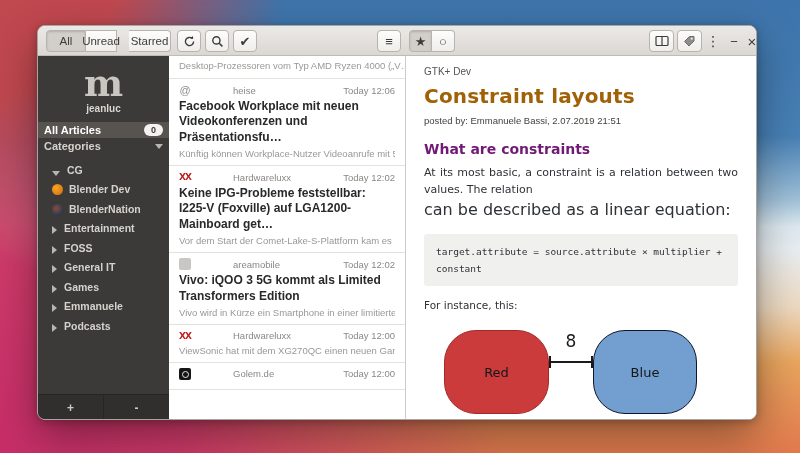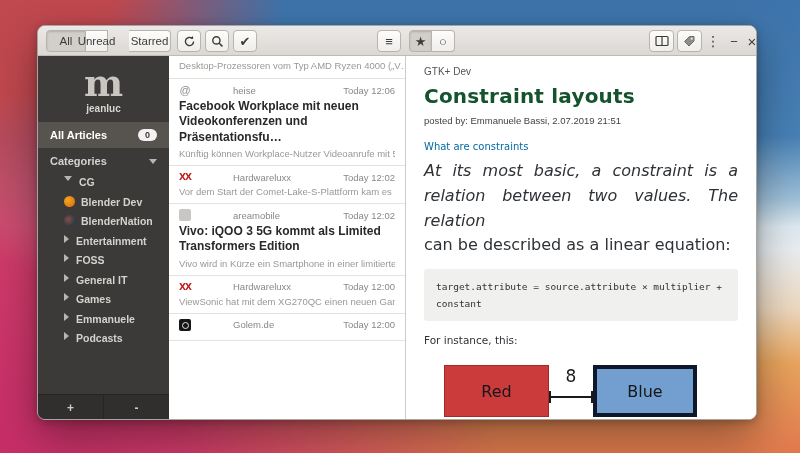--- a/index.html
+++ b/index.html
@@ -43,28 +43,28 @@
   svg.icon { display:block; }
 
   
   .wbody { display:flex; height:364px; }
 
   
   .sidebar { width:131px; background:#3b3a38; color:#dad7d3; position:relative; flex:none; font-size:10.5px; }
   .side-logo { text-align:center; padding-top:8px; }
   .logo-m { font-family:"DejaVu Serif",serif; font-weight:bold; font-size:37px; line-height:38px; color:#c9c6c2; }
   .account { font-size:10px; font-weight:bold; color:#dad7d3; margin-top:1px; padding-bottom:8px; }
-  .side-row { display:flex; align-items:center; height:26px; padding:0 12px; font-weight:bold; font-size:11px; }
+  .side-row { display:flex; align-items:center; height:16px; padding:0 6px; font-weight:bold; font-size:11px; }
   .row-selected { background:#57544f; color:#fff; }
   .badge { margin-left:auto; background:#f4f2f0; color:#3b3a38; font-size:9px; font-weight:bold; border-radius:8px; padding:1px 7px; }
   .caret-right { width:0; height:0; border-top:4px solid transparent; border-bottom:4px solid transparent; border-left:5px solid #b9b6b2; margin-right:7px; flex:none; }
   .caret-down { width:0; height:0; border-left:4px solid transparent; border-right:4px solid transparent; border-top:5px solid #b9b6b2; margin-right:7px; flex:none; }
   .caret-end { margin-left:auto; margin-right:0; }
   .tree { padding-top:2px; }
-  .tree-row { display:flex; align-items:flex-start; height:19.5px; padding-left:14px; font-weight:bold; color:#d5d2ce; font-size:10.5px;margin-left:12px; }
+  .tree-row { display:flex; align-items:flex-end; height:19.5px; padding-left:14px; font-weight:bold; color:#d5d2ce; font-size:10.5px; }
   .tree-row.child { }
   .feedicon { width:11px; height:11px; border-radius:50%; margin-right:6px; flex:none; }
   .icon-blender { background:radial-gradient(circle at 35% 35%, #f5a623 0%, #e07b12 70%, #b35c0a 100%); }
   .icon-bnation { background:radial-gradient(circle at 40% 40%, #8a4a3a 0%, #3a3f52 60%, #22242e 100%); }
   .side-bottom { position:absolute; bottom:0; left:0; width:100%; height:26px; background:#312f2e; display:flex; border-top:1px solid #262524; }
   .side-bottom .half { flex:1; display:flex; align-items:center; justify-content:center; color:#cfccc8; font-size:12px; font-weight:bold; }
   .side-bottom .half:first-child { border-right:1px solid #262524; }
 
   
   .artlist { width:237px; background:#fff; border-right:1px solid #cfcbc7; flex:none; overflow:hidden; font-size:10px; }
@@ -78,46 +78,46 @@
   .fi { width:12px; height:12px; flex:none; display:flex; align-items:center; justify-content:center; }
   .fi-at { color:#8f8d8a; font-size:11px; }
   .fi-xx { color:#c01f1f; font-weight:bold; font-size:9px; letter-spacing:-1px; font-family:"DejaVu Sans",sans-serif; }
   .fi-gray { background:#c9c7c4; border-radius:2px; }
   .fi-golem { background:#161616; border-radius:2px; position:relative; }
   .fi-golem::after { content:""; position:absolute; left:3px; top:3px; width:5px; height:5px; border:1.5px solid #e8e8e8; border-radius:50%; }
 
   
   .content { flex:1; background:#fff; overflow:hidden; padding:10px 18px 0 18px; font-family:"DejaVu Sans",sans-serif; color:#2e3236; }
   .c-feed { font-size:10px; color:#55534f; font-family:"Liberation Sans",sans-serif; }
-  .c-title { font-size:20px; font-weight:bold; color:#14532d; margin-top:7px; letter-spacing:.2px; }
+  .c-title { font-size:20px; font-weight:bold; color:#a16207; margin-top:7px; letter-spacing:.2px; }
   .c-byline { font-size:9.5px; color:#45423e; margin-top:7px; font-family:"Liberation Sans",sans-serif; }
-  .c-h2 { font-size:10px; font-weight:normal; color:#0369a1; margin-top:15px; }
-  .c-para { font-size:16px; line-height:1.55; margin-top:7px; text-align:justify;font-style:italic; }
+  .c-h2 { font-size:14px; font-weight:bold; color:#701a75; margin-top:15px; }
+  .c-para { font-size:11px; line-height:1.55; margin-top:7px; text-align:justify; }
   .c-para2 { font-size:16px; line-height:1.55; }
   .c-code { background:#f0f0ef; border-radius:3px; margin-top:11px; padding:9px 12px; font-family:"DejaVu Sans Mono",monospace; font-size:9.5px; line-height:1.8; color:#2e3236; white-space:pre; }
   .c-para3 { font-size:10.5px; margin-top:13px; }
 
   .diagram { position:relative; margin-top:15px; height:75px; }
-  .dbox { position:absolute; top:4px; width:105px; height:52px; display:flex; align-items:center; justify-content:center; font-size:16px; color:#151718; }
+  .dbox { position:absolute; top:4px; width:105px; height:84px; display:flex; align-items:center; justify-content:center; font-size:13px; color:#151718;border-radius:32px; }
   .dbox-red { left:20px; border:1px solid #a42a2a; }
-  .dbox-blue { left:169px; width:104px; border:4px solid #0f172a; }
+  .dbox-blue { left:169px; width:104px; border:1px solid #0f172a; }
   .connector { position:absolute; left:125px; top:35px; width:44px; height:2px; background:#1a1a1a; }
   .tick { position:absolute; top:-5px; width:2px; height:12px; background:#1a1a1a; }
   .tick-l { left:0; } .tick-r { right:0; }
   .gap-label { position:absolute; left:125px; width:44px; top:5px; text-align:center; font-size:17px; color:#1a1a1a; }
 </style>
 </head>
 <body>
 
 <div class="desktop">
   <div class="window">
 
     <div class="titlebar">
       <div class="tb-btn tab linked-first active" style="left:8px; width:40px;">All</div>
-      <div class="tb-btn tab linked" style="left:48px; width:22px;">Unread</div>
+      <div class="tb-btn tab linked" style="left:48px; width:31px;">Unread</div>
       <div class="tb-btn tab linked linked-last" style="left:91px; width:42px;">Starred</div>
 
       <div class="tb-btn" style="left:139px; width:24px;">
         <span>
           <svg class="icon" width="13" height="13" viewBox="0 0 13 13">
               <path d="M10.6 6.5a4.1 4.1 0 1 1-1.2-2.9" fill="none" stroke="#3e3c39" stroke-width="1.4"></path>
               <path d="M9.9 1l.3 2.9-2.9-.3z" fill="#3e3c39"></path>
             </svg>
         </span>
       </div>
@@ -242,20 +242,21 @@
           <div class="art-title">Facebook Workplace mit neuen Videokonferenzen und Präsentationsfu…</div>
           <div class="art-sum">Künftig können Workplace-Nutzer Videoanrufe mit 5…</div>
         </div>
 
         <div class="art-item">
           <div class="art-head">
             <span class="fi fi-xx">XX</span>
             <span class="art-feed">Hardwareluxx</span>
             <span class="art-time">Today 12:02</span>
           </div>
+          <div class="art-title">Keine IPG-Probleme feststellbar: I225-V (Foxville) auf LGA1200-Mainboard get…</div>
           <div class="art-sum">Vor dem Start der Comet-Lake-S-Plattform kam es i…</div>
         </div>
 
         <div class="art-item">
           <div class="art-head">
             <span class="fi fi-gray"></span>
             <span class="art-feed">areamobile</span>
             <span class="art-time">Today 12:02</span>
           </div>
           <div class="art-title">Vivo: iQOO 3 5G kommt als Limited Transformers Edition</div>

